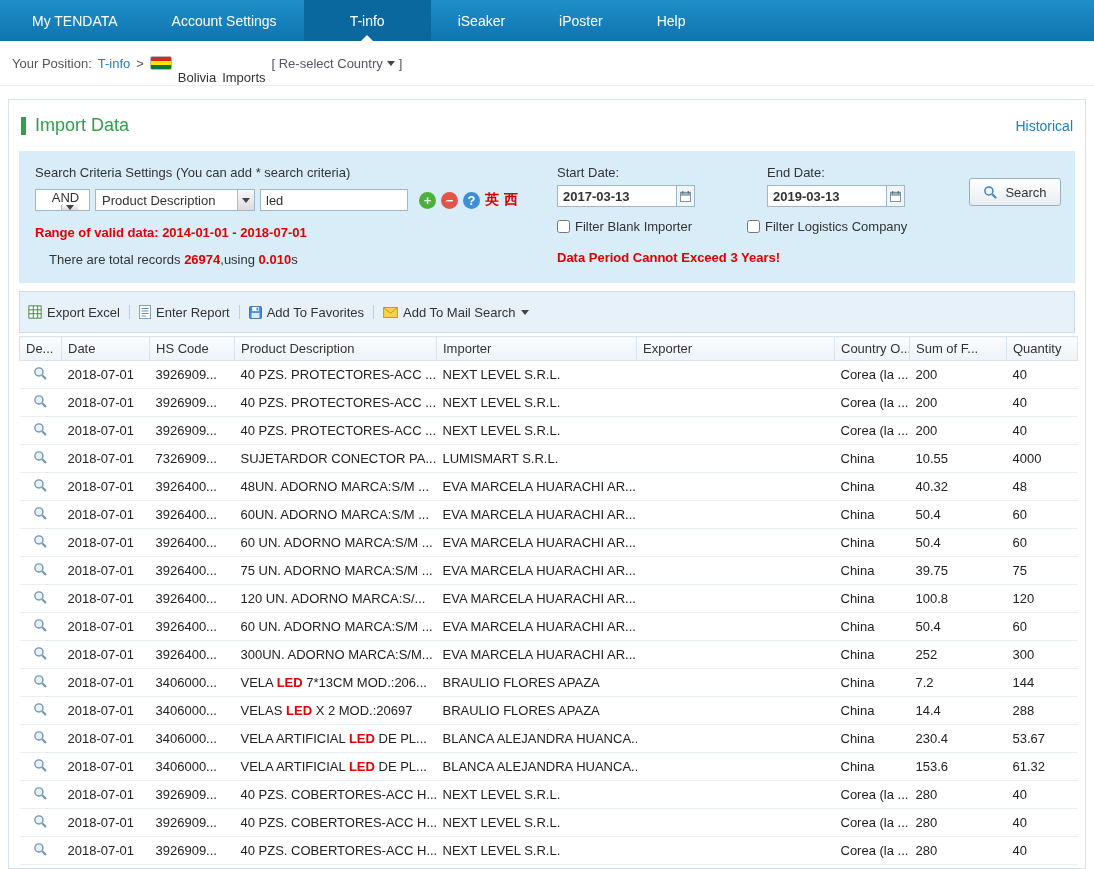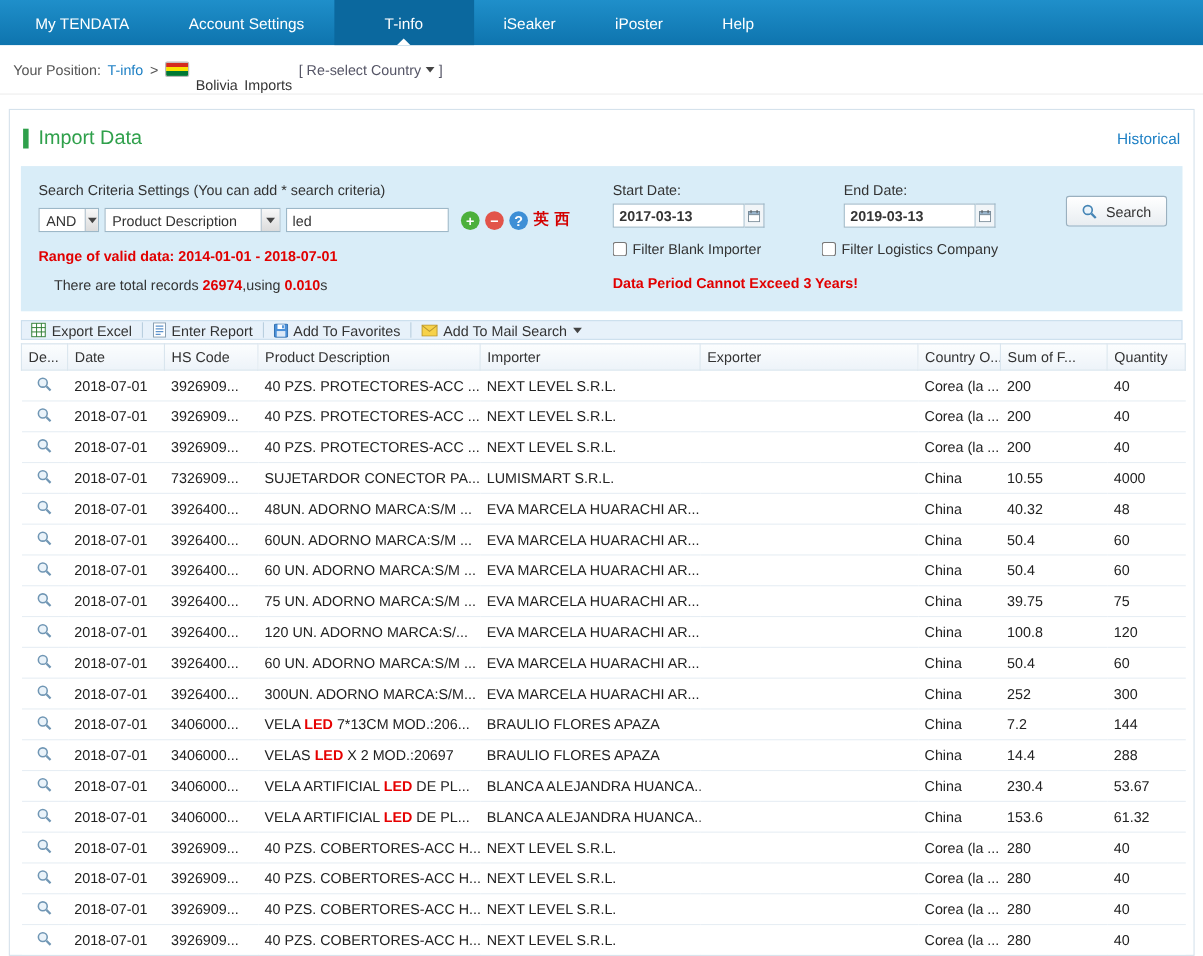--- a/index.html
+++ b/index.html
@@ -45,21 +45,21 @@
   .red-line { color: #e10000; font-weight: bold; }
   .red-num { color: #e10000; font-weight: bold; }
   .date-row { display: flex; align-items: center; }
   .date-input { width: 120px; font-weight: bold; }
   .cal-btn { width: 18px; height: 22px; border: 1px solid #9db8c8; border-left: none; background: #f1f5f8; display: inline-flex; align-items: center; justify-content: center; cursor: pointer; padding: 0; }
   .chk { display: inline-flex; align-items: center; gap: 5px; cursor: pointer; color: #333; }
   .search-btn { position: absolute; left: 950px; top: 27px; width: 92px; height: 28px; border: 1px solid #9ab0bf; border-radius: 3px;
     background: linear-gradient(#ffffff, #e8edf1); display: flex; align-items: center; justify-content: center; gap: 7px; font-size: 13px; color: #333; cursor: pointer; }
 
   
-  .toolbar { margin: 8px 10px 0; height: 18px; background: #e7f1fa; border: 1px solid #cbdeed; display: flex; align-items: center; padding: 0 8px; }
+  .toolbar { margin: 8px 10px 0; height: 42px; background: #e7f1fa; border: 1px solid #cbdeed; display: flex; align-items: center; padding: 0 8px; }
   .tb-item { display: flex; align-items: center; gap: 5px; cursor: pointer; color: #333; }
   .tb-sep { width: 1px; height: 14px; background: #b9cfdf; margin: 0 9px; }
 
   
   table { width: 1058px; margin: 3px 10px 0; border-collapse: collapse; table-layout: fixed; font-size: 13px; }
   thead td { background: linear-gradient(#fbfdfe, #edf3f9); border: 1px solid #d9e5ee; height: 24px; padding: 0 6px; color: #333; white-space: nowrap; overflow: hidden; cursor: pointer; }
   tbody td { border-bottom: 1px solid #e7eef4; height: 28px; padding: 0 6px; white-space: nowrap; overflow: hidden; color: #222; background: #fff; }
   tbody td.c-det { padding-left: 13px; }
   .hl { color: #e60000; font-weight: bold; }
 </style>
@@ -94,21 +94,21 @@
   <div class="title-row">
     <span class="green-bar"></span>
     <span class="page-title">Import Data</span>
     <span class="historical">Historical</span>
   </div>
 
   <div class="search-panel">
     <div class="sp-abs" style="left:16px;top:14px;">Search Criteria Settings (You can add * search criteria)</div>
 
     <div class="sp-abs criteria-row" style="left:16px;top:38px;">
-      <span class="fake-select" style="width:55px;">
+      <span class="fake-select" style="width:55px;flex-direction:column;">
         <span>AND</span>
         <span class="fs-arrow">
             <span class="tri-down"></span>
           </span>
       </span>
       <span class="fake-select" style="width:160px;">
         <span>Product Description</span>
         <span class="fs-arrow" style="margin-left:auto;">
             <span class="tri-down"></span>
           </span>

